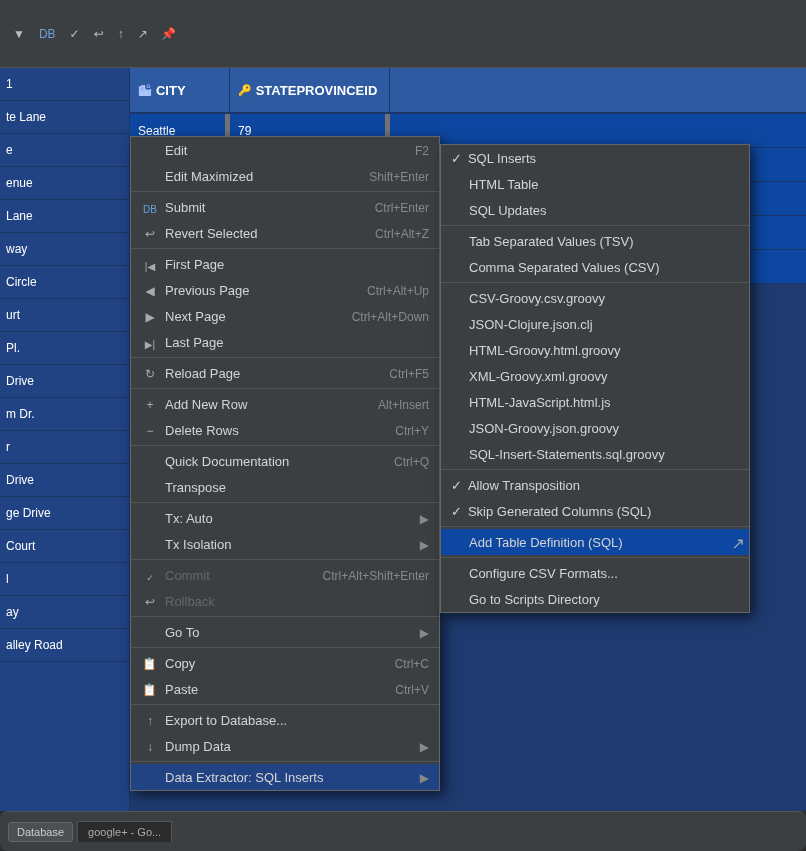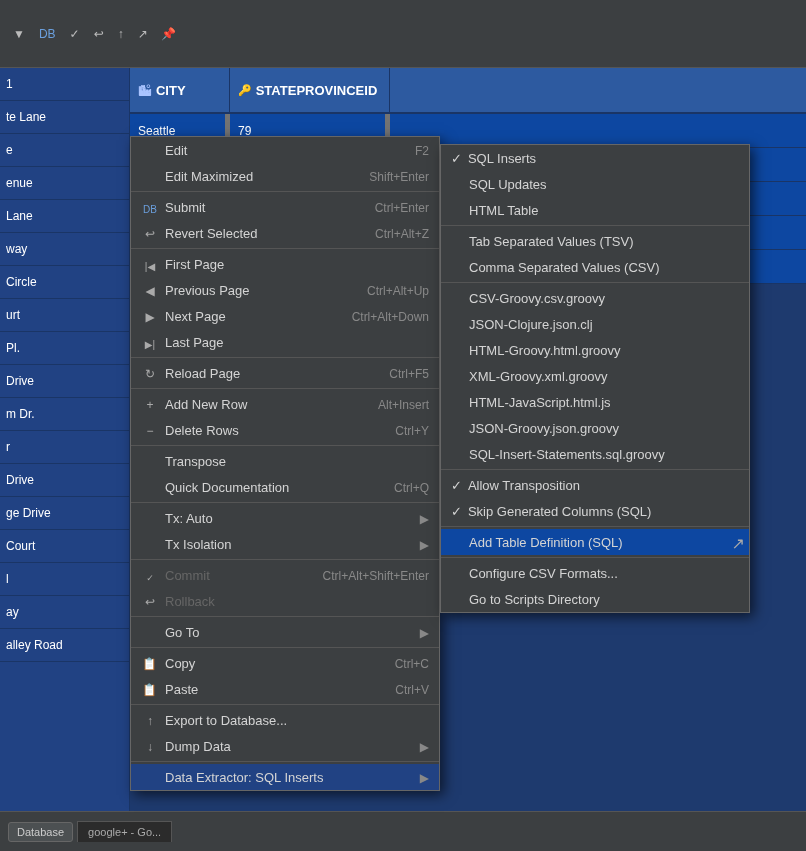--- a/index.html
+++ b/index.html
@@ -108,20 +108,21 @@
       background: #3c3f41;
       height: 40px;
       border-top: 1px solid #555;
       display: flex;
       align-items: center;
       padding: 0 8px;
       position: absolute;
       bottom: 0;
       left: 0;
       right: 0;
+      border-radius: 8px;
     }
     .status-db-btn {
       background: #4c5052;
       border: 1px solid #666;
       color: #ccc;
       padding: 3px 8px;
       font-size: 11px;
       cursor: pointer;
       border-radius: 3px;
     }
@@ -412,26 +413,26 @@
       <span class="shortcut">Alt+Insert</span>
     </div>
     <div class="menu-item">
       <span class="icon">−</span>
       <span class="label">Delete Rows</span>
       <span class="shortcut">Ctrl+Y</span>
     </div>
     <div class="menu-separator"></div>
     <div class="menu-item">
       <span class="icon"></span>
-      <span class="label">Transpose</span>
-    </div>
-    <div class="menu-item">
-      <span class="icon"></span>
       <span class="label">Quick Documentation</span>
       <span class="shortcut">Ctrl+Q</span>
+    </div>
+    <div class="menu-item">
+      <span class="icon"></span>
+      <span class="label">Transpose</span>
     </div>
     <div class="menu-separator"></div>
     <div class="menu-item">
       <span class="icon"></span>
       <span class="label">Tx: Auto</span>
       <span class="arrow">▶</span>
     </div>
     <div class="menu-item">
       <span class="icon"></span>
       <span class="label">Tx Isolation</span>
@@ -480,24 +481,24 @@
       <span class="label">Data Extractor: SQL Inserts</span>
       <span class="arrow">▶</span>
     </div>
   </div>
 
   <div class="context-menu-right">
     <div class="menu-item-right checked">
       <span class="label">SQL Inserts</span>
     </div>
     <div class="menu-item-right no-check">
+      <span class="label">HTML Table</span>
+    </div>
+    <div class="menu-item-right no-check">
       <span class="label">SQL Updates</span>
-    </div>
-    <div class="menu-item-right no-check">
-      <span class="label">HTML Table</span>
     </div>
     <div class="menu-separator"></div>
     <div class="menu-item-right no-check">
       <span class="label">Tab Separated Values (TSV)</span>
     </div>
     <div class="menu-item-right no-check">
       <span class="label">Comma Separated Values (CSV)</span>
     </div>
     <div class="menu-separator"></div>
     <div class="menu-item-right no-check">

